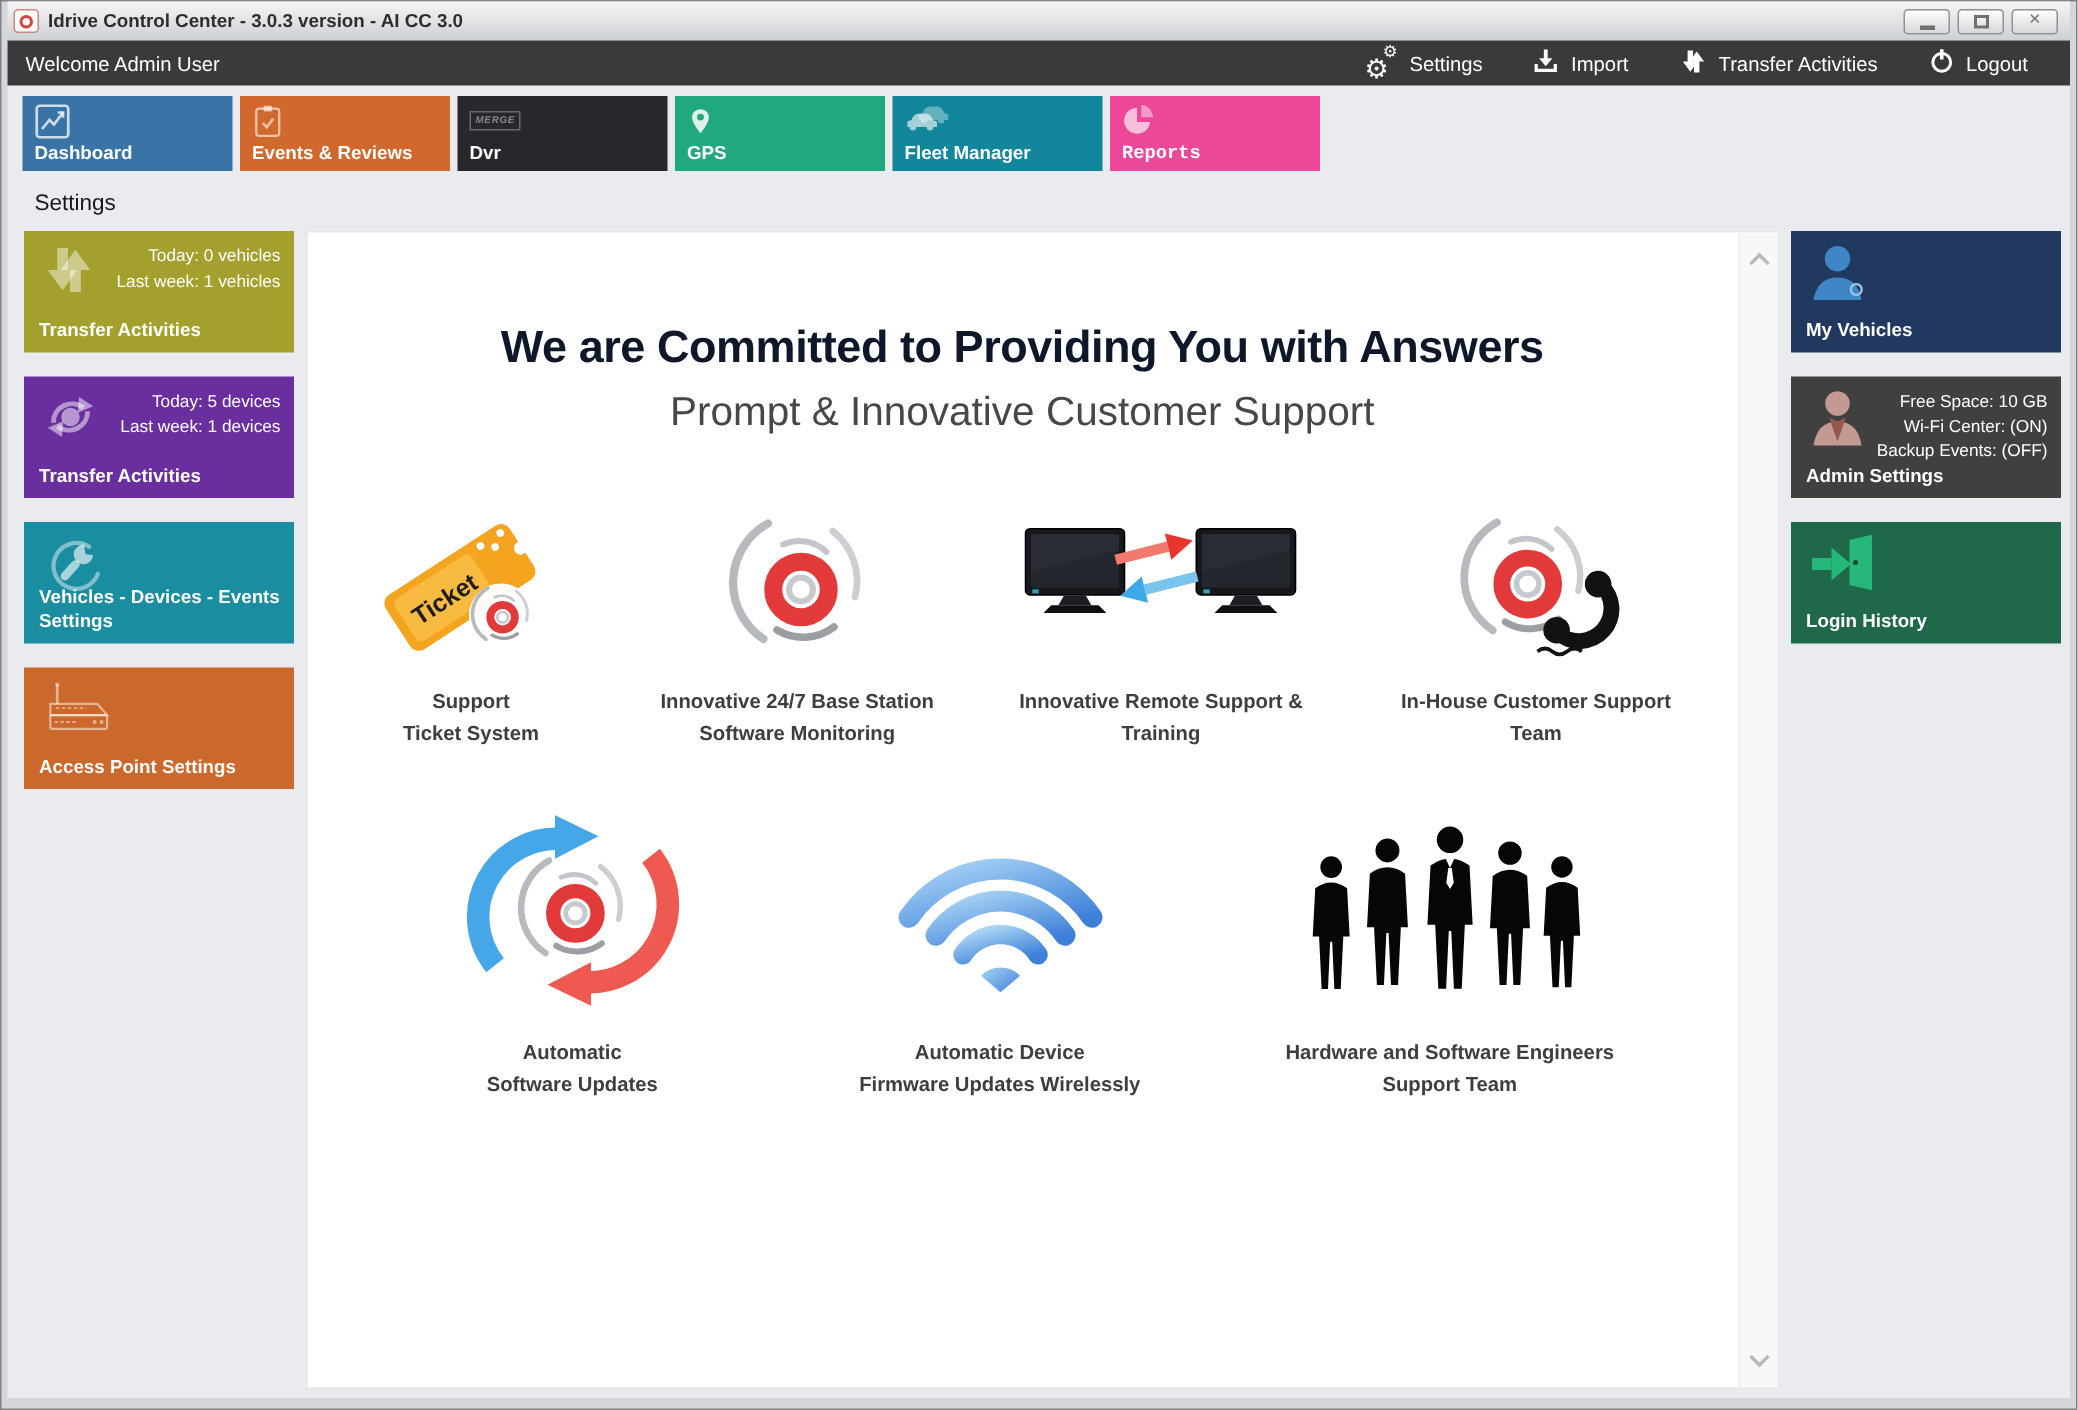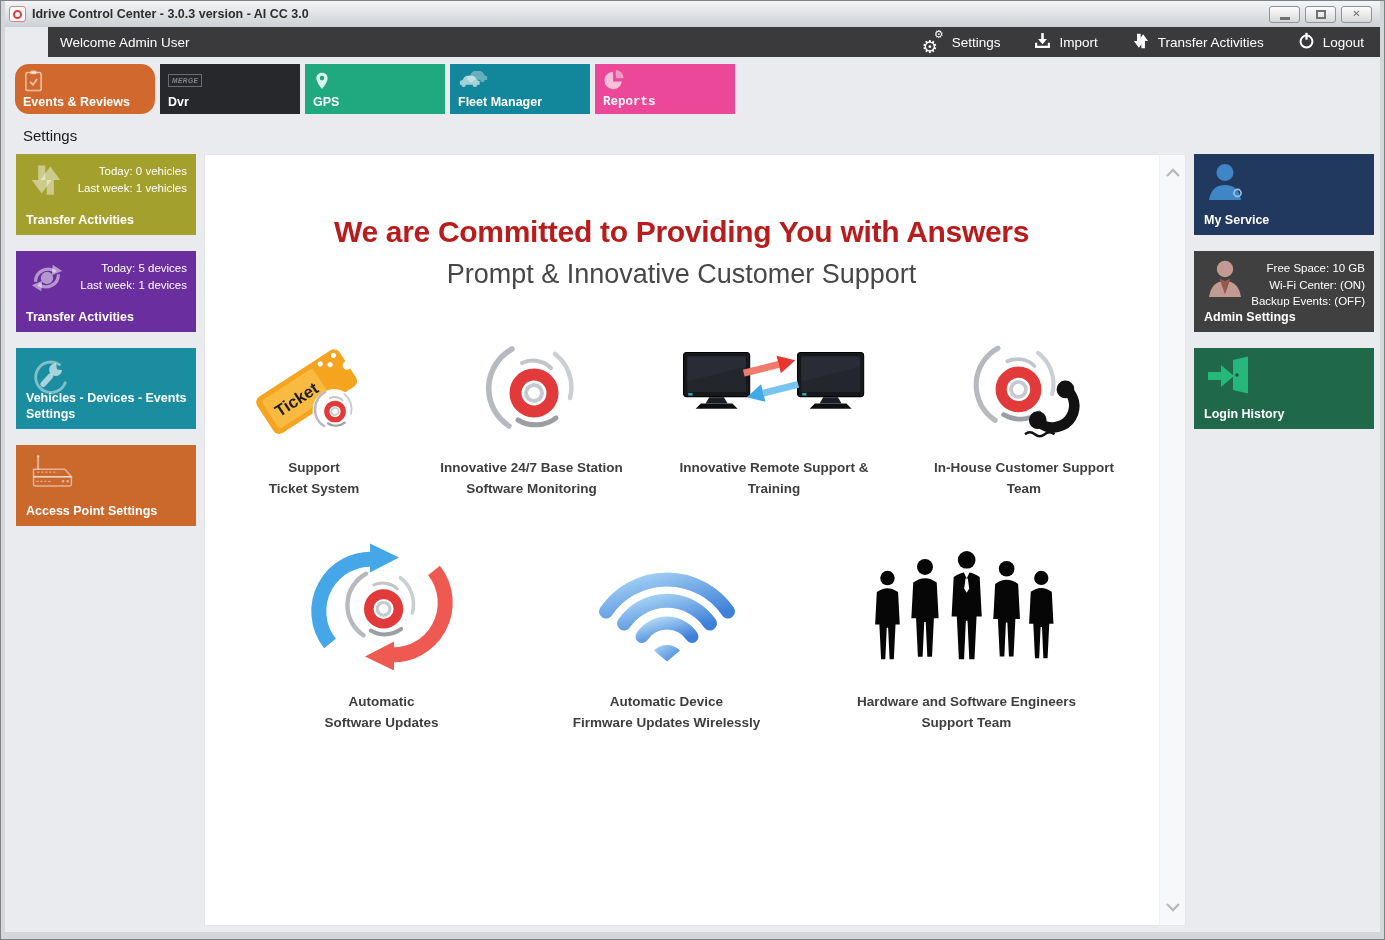--- a/index.html
+++ b/index.html
@@ -11,21 +11,21 @@
   .app-icon { width: 17px; height: 16px; background: #fdfdfd; border: 1px solid #c9897f; border-radius: 3px; display: flex; align-items: center; justify-content: center; margin-right: 6px; }
   .app-icon-ring { width: 9px; height: 9px; border: 2.6px solid #d6413c; border-radius: 50%; }
   .title-text { font-weight: bold; font-size: 12.5px; color: #2e2e30; }
   .win-btns { margin-left: auto; display: flex; gap: 5px; padding-right: 4px; }
   .win-btn { width: 31px; height: 17px; border: 1px solid #8f9296; border-radius: 3px; background: linear-gradient(#fdfdfd, #d7d8da); display: flex; align-items: center; justify-content: center; }
   .glyph-min { width: 10px; height: 3px; background: #6e7074; margin-top: 8px; }
   .glyph-max { width: 10px; height: 9px; border: 2px solid #6e7074; }
   .glyph-close { color: #6e7074; font-size: 10px; font-weight: bold; line-height: 1; font-family: "DejaVu Sans", sans-serif; }
 
   .app { background: #eaebef; height: 905px; }
-  .header { height: 30px; background: #3a3a3c; display: flex; align-items: center; color: #fff; padding: 0 16px 0 12px; margin-left: 43px; }
+  .header { height: 30px; background: #3a3a3c; display: flex; align-items: center; color: #fff; padding: 0 28px 0 12px; }
   .welcome { font-size: 13.5px; }
   .header-actions { margin-left: auto; display: flex; align-items: center; gap: 34px; }
   .header-action { display: flex; align-items: center; gap: 8px; font-size: 13.5px; cursor: default; }
   .gear-wrap { position: relative; width: 22px; height: 22px; font-family: "DejaVu Sans", sans-serif; }
   .gear-big { position: absolute; left: 0; bottom: -3px; font-size: 18px; line-height: 1; }
   .gear-small { position: absolute; right: 0; top: -2px; font-size: 11px; line-height: 1; }
 
   .nav-row { padding: 7px 0 0 10px; display: flex; }
   .nav-tile { width: 140px; height: 50px; margin-right: 5px; position: relative; }
   .nt-icon { position: absolute; top: 5px; left: 8px; }
@@ -38,21 +38,21 @@
   .side-col { width: 180px; flex: none; }
   .tile { height: 81px; margin-bottom: 16px; position: relative; color: #fff; }
   .tile-stats { position: absolute; top: 9px; right: 9px; text-align: right; font-size: 11.5px; line-height: 1.45; }
   .tile-label { position: absolute; left: 10px; bottom: 7px; font-size: 12.5px; font-weight: bold; line-height: 1.3; padding-right: 6px; }
   .tile-icon { position: absolute; top: 8px; left: 12px; }
 
   .main-panel { flex: none; width: 982px; height: 772px; margin-left: 8px; background: #fff; border: 1px solid #e4e5e9; position: relative; }
   .scrollbar { position: absolute; top: 0; right: 0; bottom: 0; width: 26px; background: #f7f8fa; border-left: 1px solid #efeff2; display: flex; flex-direction: column; justify-content: space-between; align-items: center; padding: 12px 0; }
   .scroll-btn { width: 18px; height: 12px; display: flex; align-items: center; justify-content: center; }
   .main-content { margin-right: 27px; padding-top: 60px; text-align: center; }
-  .h1 { font-size: 30px; font-weight: bold; color: #b91c1c; letter-spacing: -0.3px; }
+  .h1 { font-size: 30px; font-weight: bold; color: #0f172a; letter-spacing: -0.3px; }
   .h2 { font-size: 27px; color: #474747; margin-top: 10px; font-weight: normal; }
   .features-row { display: flex; justify-content: center; align-items: flex-end; }
   .row1 { margin-top: 46px; }
   .row2 { margin-top: 36px; }
   .feature { display: flex; flex-direction: column; align-items: center; }
   .icon-box { display: flex; align-items: center; justify-content: center; }
   .row1 .icon-box { height: 108px; }
   .row2 .icon-box { height: 142px; }
   .feature-caption { margin-top: 14px; font-size: 13.5px; font-weight: bold; color: #3e3e3e; line-height: 1.55; white-space: pre-line; }
   .fw200 { width: 200px; } .fw235 { width: 235px; } .fw250 { width: 250px; }
@@ -146,21 +146,31 @@
                 <circle cx="8" cy="9" r="5.6" stroke="#fff" stroke-width="1.9" fill="none"></circle>
                 <line x1="8" y1="0.8" x2="8" y2="7.2" stroke="#fff" stroke-width="2.2"></line>
               </svg>
           </span>
           <span>Logout</span>
         </span>
       </span>
     </div>
 
     <div class="nav-row">
-      <div class="nav-tile" style="background-color: rgb(209, 105, 46); border-radius: 14px;">
+      <div class="nav-tile" style="background-color: rgb(58, 116, 167);">
+        <span class="nt-icon">
+          <svg width="24" height="24" viewBox="0 0 24 24" stroke="rgba(255,255,255,0.75)" fill="none" stroke-width="1.8">
+              <rect x="1.5" y="1.5" width="21" height="21" rx="2"></rect>
+              <path d="M5 17 l5 -6 3 3 6 -8"></path>
+              <path d="M15.5 6 H19 V9.5"></path>
+            </svg>
+        </span>
+        <span class="nt-label">Dashboard</span>
+      </div>
+      <div class="nav-tile" style="background-color: rgb(209, 105, 46);">
         <span class="nt-icon">
           <svg width="21" height="24" viewBox="0 0 22 24">
               <rect x="3" y="3" width="16" height="19" rx="2" stroke="rgba(255,255,255,0.6)" stroke-width="1.6" fill="none"></rect>
               <rect x="8" y="1" width="6" height="4" rx="1" fill="rgba(255,255,255,0.6)"></rect>
               <path d="M7.5 13 l2.8 3 4.5 -6" stroke="rgba(255,255,255,0.6)" stroke-width="1.8" fill="none"></path>
             </svg>
         </span>
         <span class="nt-label">Events &amp; Reviews</span>
       </div>
       <div class="nav-tile" style="background-color: rgb(38, 40, 44);">
@@ -403,21 +413,21 @@
 
       <div class="side-col" style="margin-left:8px">
         <div class="tile" style="background-color: rgb(33, 57, 95);">
           <span class="tile-icon">
             <svg width="42" height="40" viewBox="0 0 42 40">
               <circle cx="19" cy="10.5" r="8.5" fill="#3f86c6"></circle>
               <path d="M3 38 q2.5 -15 16 -15 q13.5 0 16 15 z" fill="#3f86c6"></path>
               <circle cx="31.5" cy="31" r="3.6" fill="none" stroke="#9cc3e4" stroke-width="1.6"></circle>
             </svg>
           </span>
-          <span class="tile-label">My Service</span>
+          <span class="tile-label">My Vehicles</span>
         </div>
 
         <div class="tile" style="background-color: #404040;">
           <span class="tile-icon">
             <svg width="42" height="40" viewBox="0 0 42 40">
               <circle cx="19" cy="10" r="8.2" fill="#c29a91"></circle>
               <path d="M3 38 q2.5 -16 16 -16 q13.5 0 16 16 z" fill="#c29a91"></path>
               <path d="M19 22 l-5.5 -2.5 5.5 16 5.5 -16 z" fill="#95584e"></path>
             </svg>
           </span>

